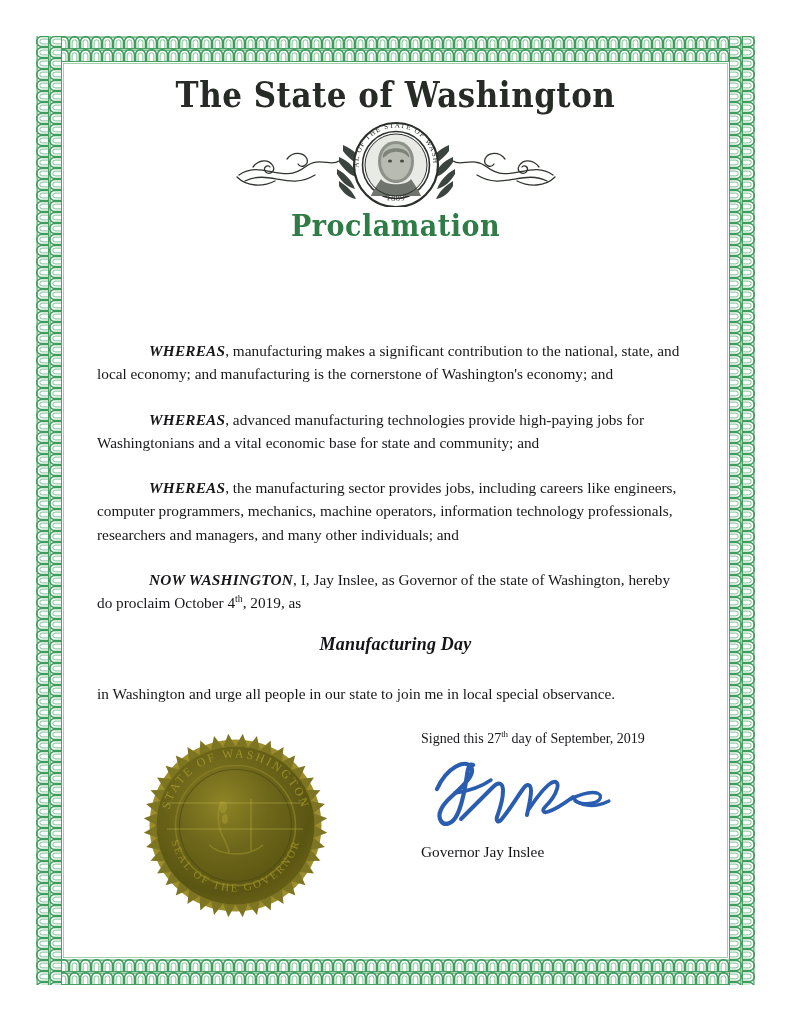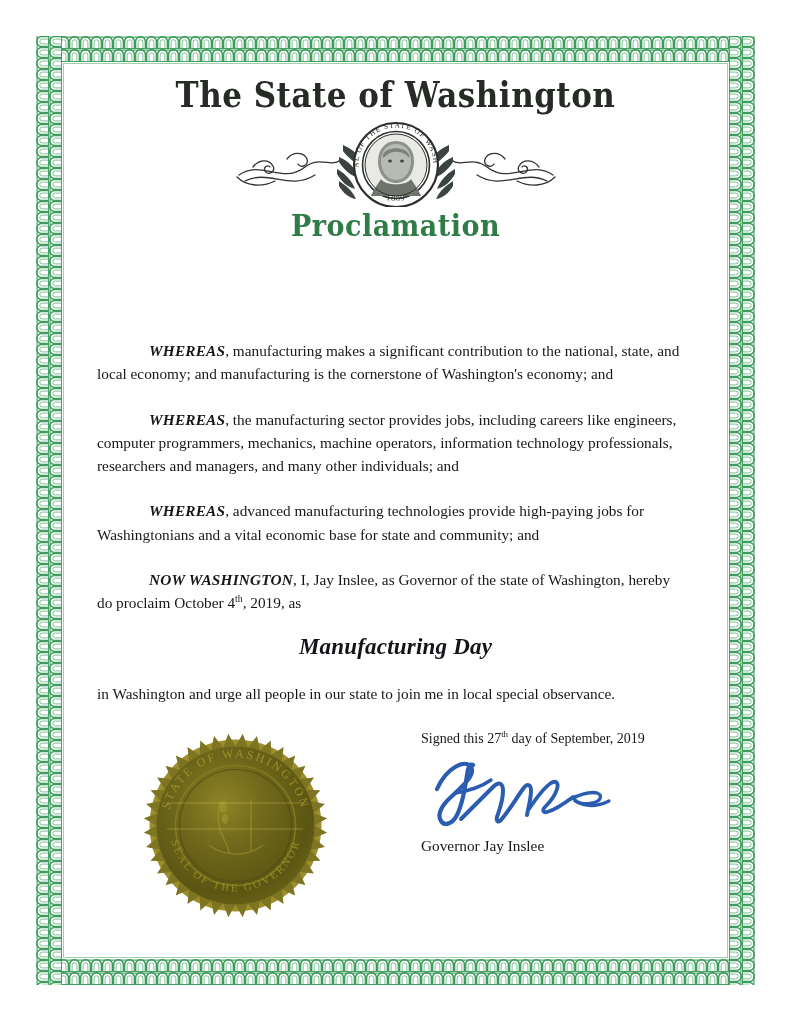--- a/index.html
+++ b/index.html
@@ -137,21 +137,21 @@
   }
   .indent { display: inline-block; width: 52px; }
   sup { font-size: 0.64em; vertical-align: super; line-height: 0; }
 
   .observance-title {
     position: absolute;
     left: 0;
     top: 634px;
     width: 791px;
     text-align: center;
-    font-size: 23px;
+    font-size: 18px;
     font-weight: bold;
     font-style: italic;
     color: #141418;
     letter-spacing: 0.2px;
   }
   .closing-line {
     position: absolute;
     left: 97px;
     top: 683px;
     width: 600px;
@@ -170,21 +170,21 @@
   .signed-date {
     font-size: 14px;
     color: #17171a;
     white-space: nowrap;
   }
   .signature-svg {
     display: block;
     margin: 6px 0 0 4px;
   }
   .gov-name {
-    margin-top: 2px;
+    margin-top: 8px;
     font-size: 15.3px;
     color: #17171a;
   }
 
   
   .gold-seal {
     position: absolute;
     left: 143px;
     top: 733px;
     width: 185px;
@@ -315,25 +315,25 @@
 
     <div class="proclamation-title">Proclamation</div>
 
     <div class="body-block">
 
       <p class="para">
         <span class="indent"></span><span class="lead">WHEREAS</span><span>, manufacturing makes a significant contribution to the national, state, and local economy; and manufacturing is the cornerstone of Washington's economy; and</span>
       </p>
 
       <p class="para">
+        <span class="indent"></span><span class="lead">WHEREAS</span><span>, advanced manufacturing technologies provide high-paying jobs for Washingtonians and a vital economic base for state and community; and</span>
+      </p>
+
+      <p class="para">
         <span class="indent"></span><span class="lead">WHEREAS</span><span>, the manufacturing sector provides jobs, including careers like engineers, computer programmers, mechanics, machine operators, information technology professionals, researchers and managers, and many other individuals; and</span>
-      </p>
-
-      <p class="para">
-        <span class="indent"></span><span class="lead">WHEREAS</span><span>, advanced manufacturing technologies provide high-paying jobs for Washingtonians and a vital economic base for state and community; and</span>
       </p>
 
       <p class="para">
         <span class="indent"></span><span class="lead">NOW WASHINGTON</span><span>, I, Jay Inslee, as Governor of the state of Washington, hereby do proclaim October </span><span>4</span><sup>th</sup><span>, 2019, as</span>
       </p>
     </div>
 
     <div class="observance-title">Manufacturing Day</div>
 
     <div class="closing-line">in Washington and urge all people in our state to join me in local special observance.</div>

